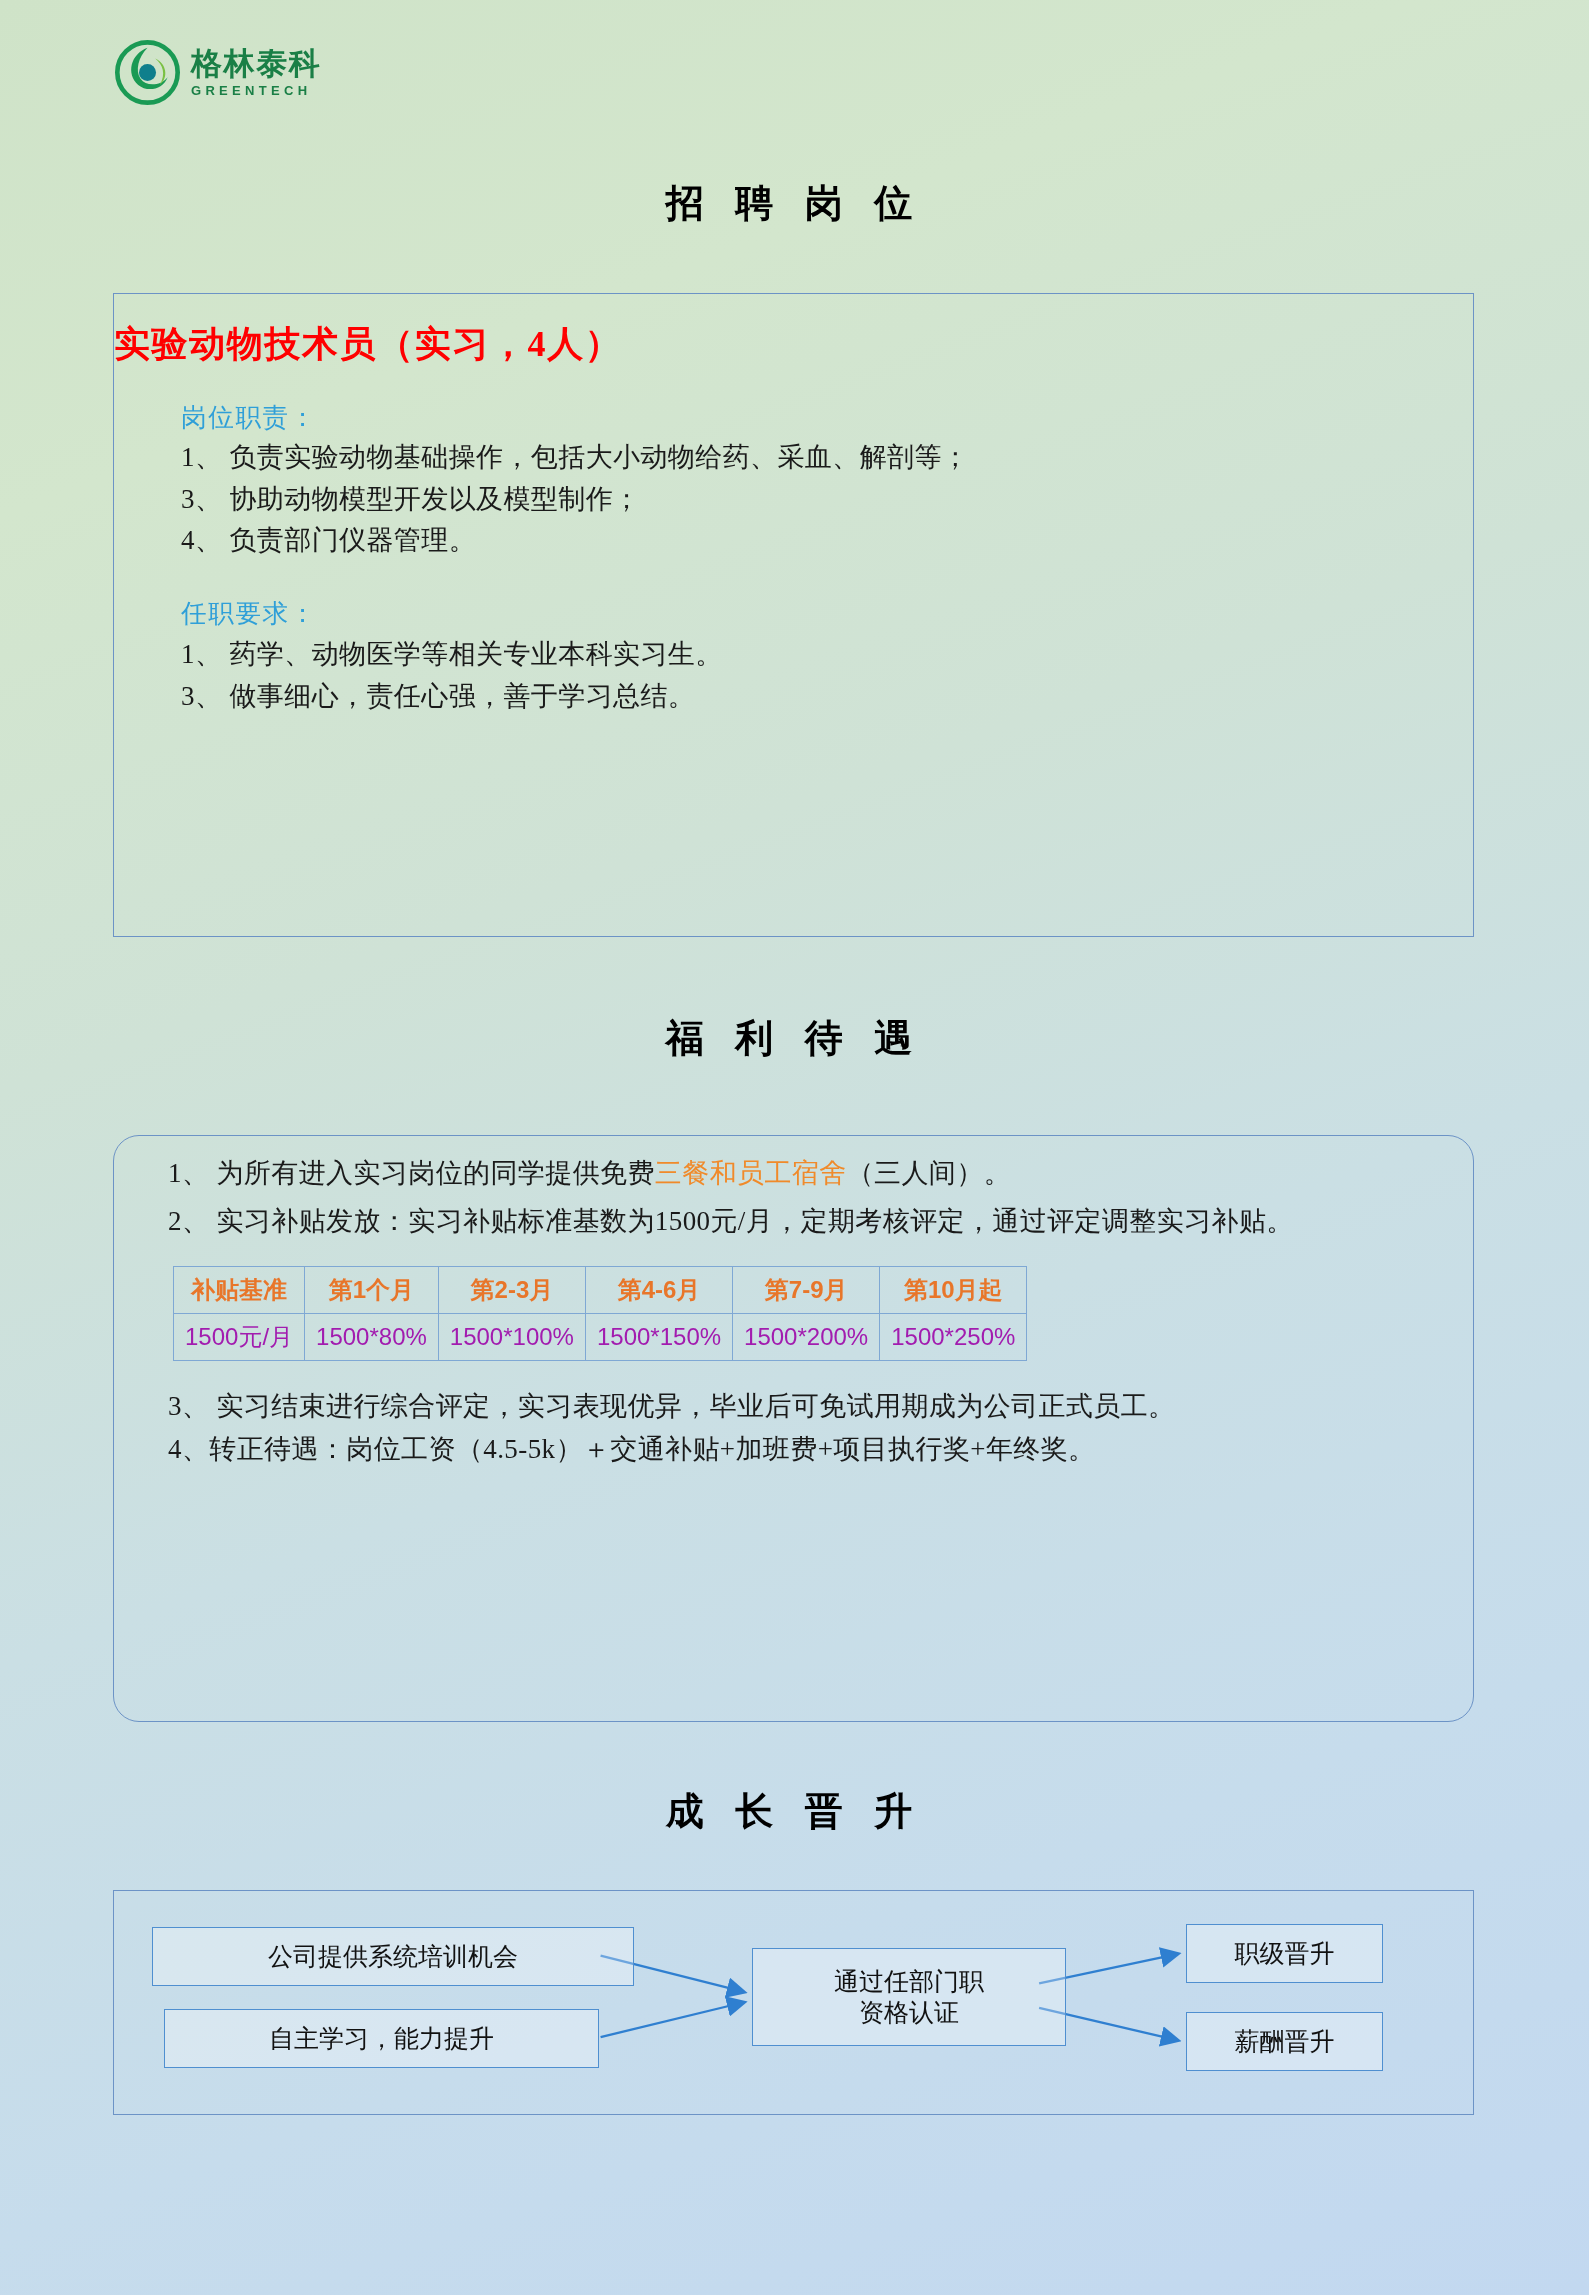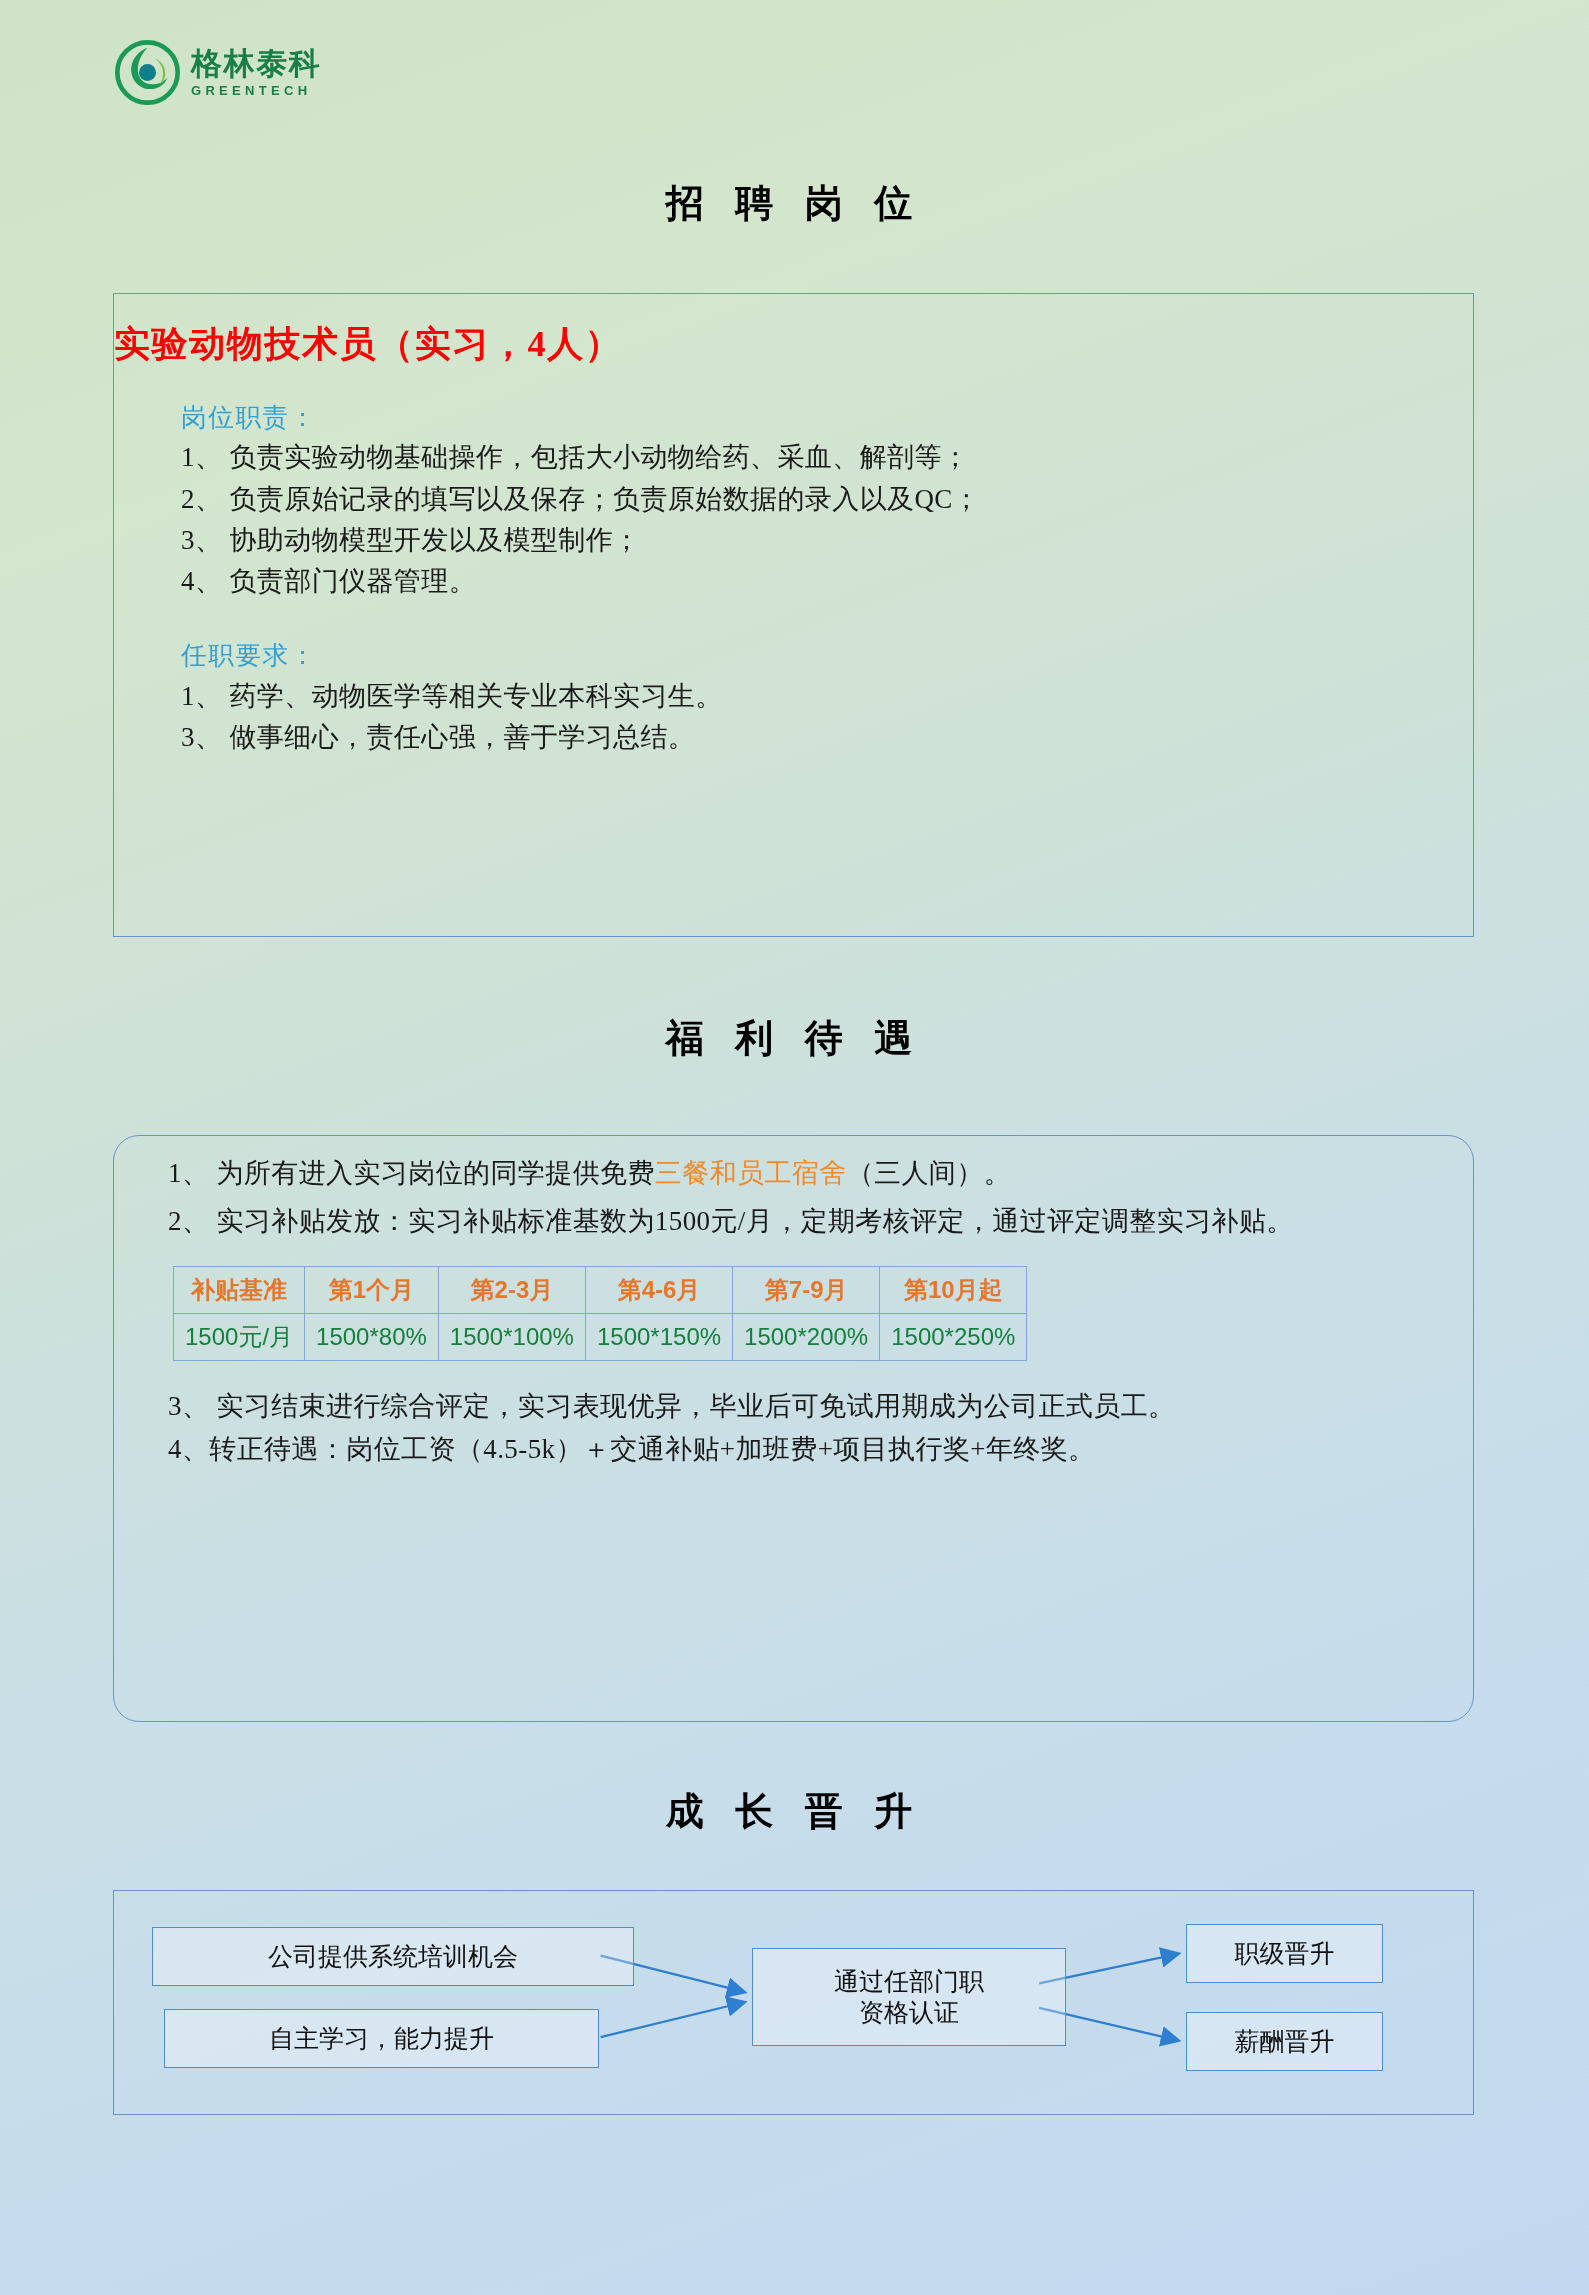--- a/index.html
+++ b/index.html
@@ -129,21 +129,21 @@
     padding: 7px 11px;
     text-align: center;
     font-size: 24px;
     white-space: nowrap;
   }
   .subsidy-table tr.head td {
     color: #e8762a;
     font-weight: bold;
   }
   .subsidy-table tr.body td {
-    color: #15803d;
+    color: #a21caf;
   }
 
   
   #growth-panel {
     left: 113px;
     top: 1890px;
     width: 1361px;
     height: 225px;
   }
   .flow-box {
@@ -194,21 +194,20 @@
 
 <div class="section-title" style="top:178px;">招 聘 岗 位</div>
 
 <div class="panel" id="job-panel">
   <div class="job-title">实验动物技术员（实习，4人）</div>
 
   <div style="height:31px;"></div>
 
   <div class="subhead">岗位职责：</div>
   <div class="jline">1、 负责实验动物基础操作，包括大小动物给药、采血、解剖等；</div>
-  <div class="jline">2、 负责原始记录的填写以及保存；负责原始数据的录入以及QC；</div>
   <div class="jline">3、 协助动物模型开发以及模型制作；</div>
   <div class="jline">4、 负责部门仪器管理。</div>
 
   <div class="gap-block"></div>
 
   <div class="subhead">任职要求：</div>
   <div class="jline">1、 药学、动物医学等相关专业本科实习生。</div>
   <div class="jline">3、 做事细心，责任心强，善于学习总结。</div>
 </div>
 

